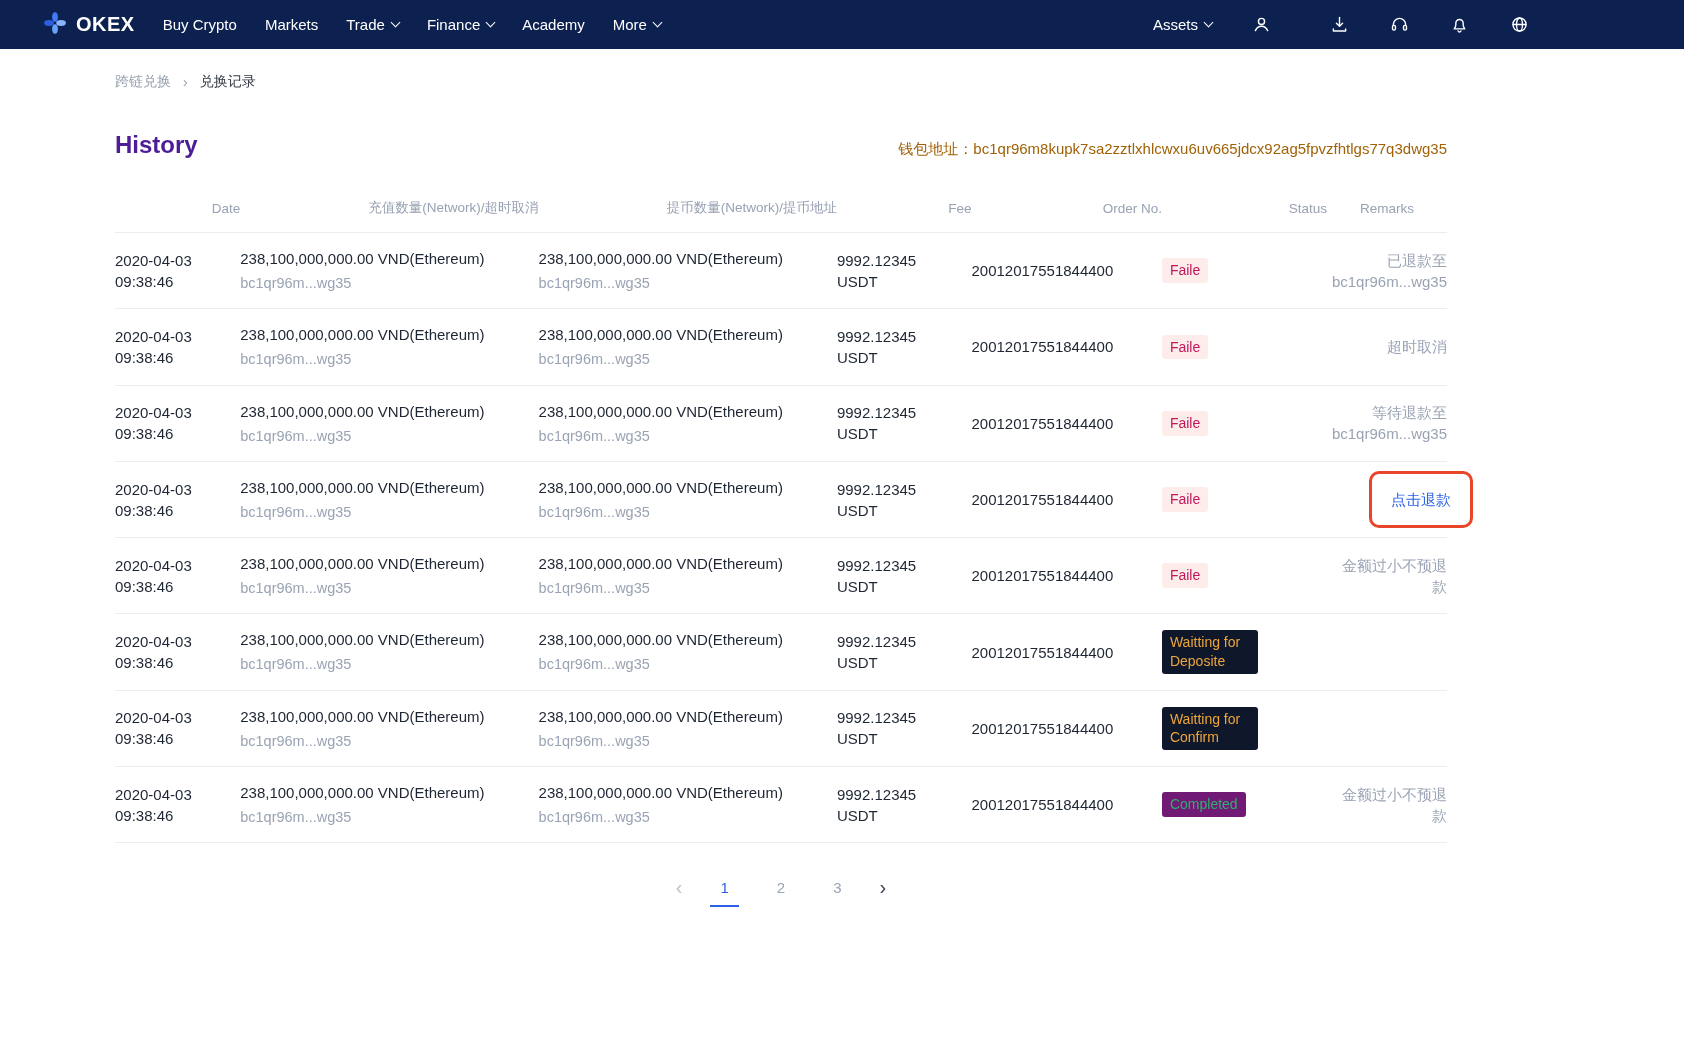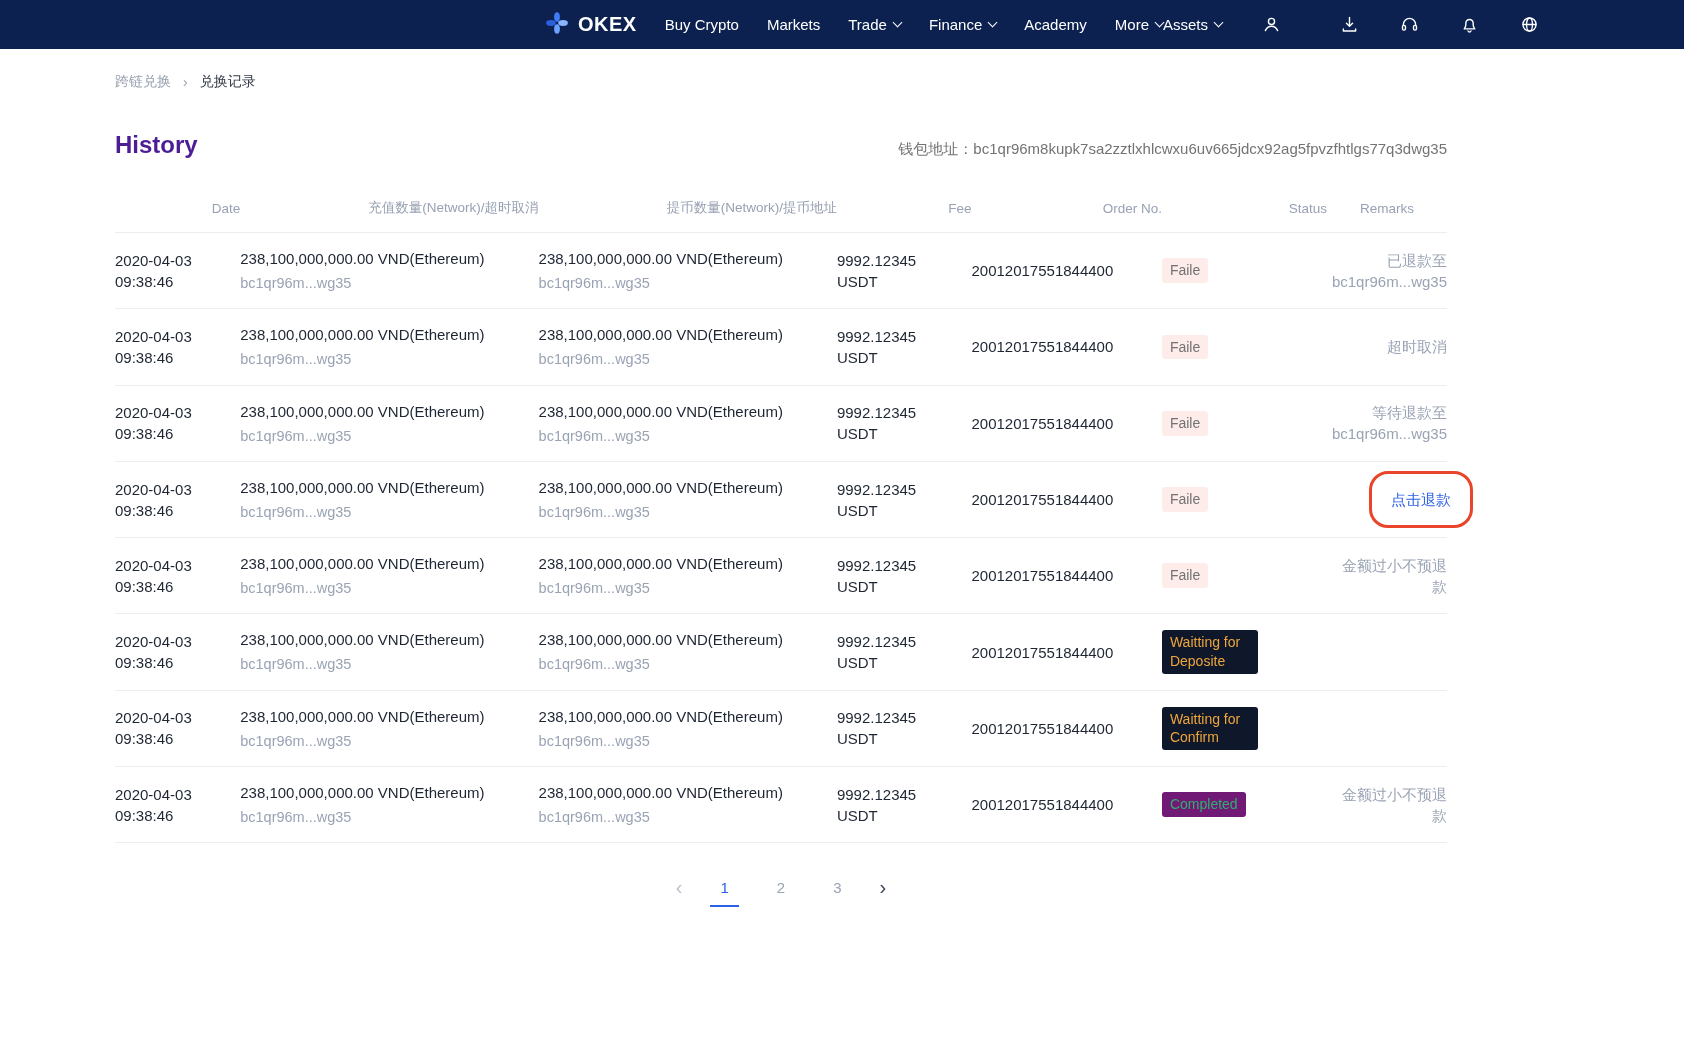--- a/index.html
+++ b/index.html
@@ -9,22 +9,22 @@
     color: #1e2633;
     font-family: "Liberation Sans", "DejaVu Sans", sans-serif;
   }
 
   
   .navbar {
     background: #0c2150;
     height: 49px;
     display: flex;
     align-items: center;
-    justify-content: flex-end;
-    padding: 0 32px;
+    justify-content: space-between;
+    padding: 0 42px;
   }
   .nav-left { display: flex; align-items: center; gap: 28px; }
   .brand { display: flex; align-items: center; gap: 8px; cursor: pointer; }
   .brand-text { color: #fff; font-weight: bold; font-size: 20px; letter-spacing: 0.5px; }
   .nav-item {
     color: #fff; font-size: 15px; display: flex; align-items: center;
     gap: 7px; cursor: pointer; white-space: nowrap;
   }
   .chev-down {
     display: inline-block; width: 7px; height: 7px;
@@ -41,48 +41,48 @@
   .breadcrumb {
     display: flex; align-items: center; gap: 12px;
     margin-top: 24px; font-size: 14px; color: #97a0b0;
   }
   .breadcrumb .bc-current { color: #333a46; }
   .page-head {
     display: flex; justify-content: space-between; align-items: flex-end;
     margin-top: 40px;
   }
   .page-title { font-size: 24px; font-weight: bold; margin: 0; color: #4c1d95; }
-  .wallet { font-size: 15px; color: #737373; }
+  .wallet { font-size: 15px; color: #a16207; }
 
   
   table.history { width: 100%; border-collapse: collapse; margin-top: 32px; }
   thead th {
     font-weight: normal; color: #98a1b3; font-size: 13.5px;
     text-align: right; padding: 8px 0 15px; border-bottom: 1px solid #ededf1;
   }
   th.right, td.right { text-align: center; }
   tbody td {
     padding: 15px 0; border-bottom: 1px solid #ededf1;
     vertical-align: middle; font-size: 15px; line-height: 1.4;
   }
   .sub { color: #9aa3b4; margin-top: 4px; font-size: 14.5px; }
   .cell-pad { padding-right: 18px; }
 
   .status-badge {
     display: inline-block; padding: 3px 8px; border-radius: 3px;
     font-size: 14px; line-height: 1.35;
   }
-  .status-fail      { color: #737373; background: #fdecea; }
+  .status-fail      { color: #be185d; background: #fdecea; }
   .status-waiting   { color: #eda53c; background: #0f172a; max-width: 96px; }
   .status-completed { color: #2fae6e; background: #701a75; }
 
   td.remarks { color: #9aa3b4; text-align: right; }
   .remark-link { color: #2d61e5; cursor: pointer; }
   .remark-highlight {
-    display: inline-block; border: 3px solid #e8452a; border-radius: 19px;
+    display: inline-block; border: 3px solid #e8452a; border-radius: 10px;
     padding: 15px 19px; margin: -12px -26px -12px 0; background: #fff;
   }
 
   
   .pagination {
     display: flex; justify-content: center; align-items: flex-start; gap: 28px;
     margin: 36px 0 120px; font-size: 15px; color: #9aa3b4;
   }
   .page-chev { cursor: pointer; font-size: 20px; line-height: 1; margin-top: -2px; }
   .page-chev.prev { color: #b9c0cc; }

